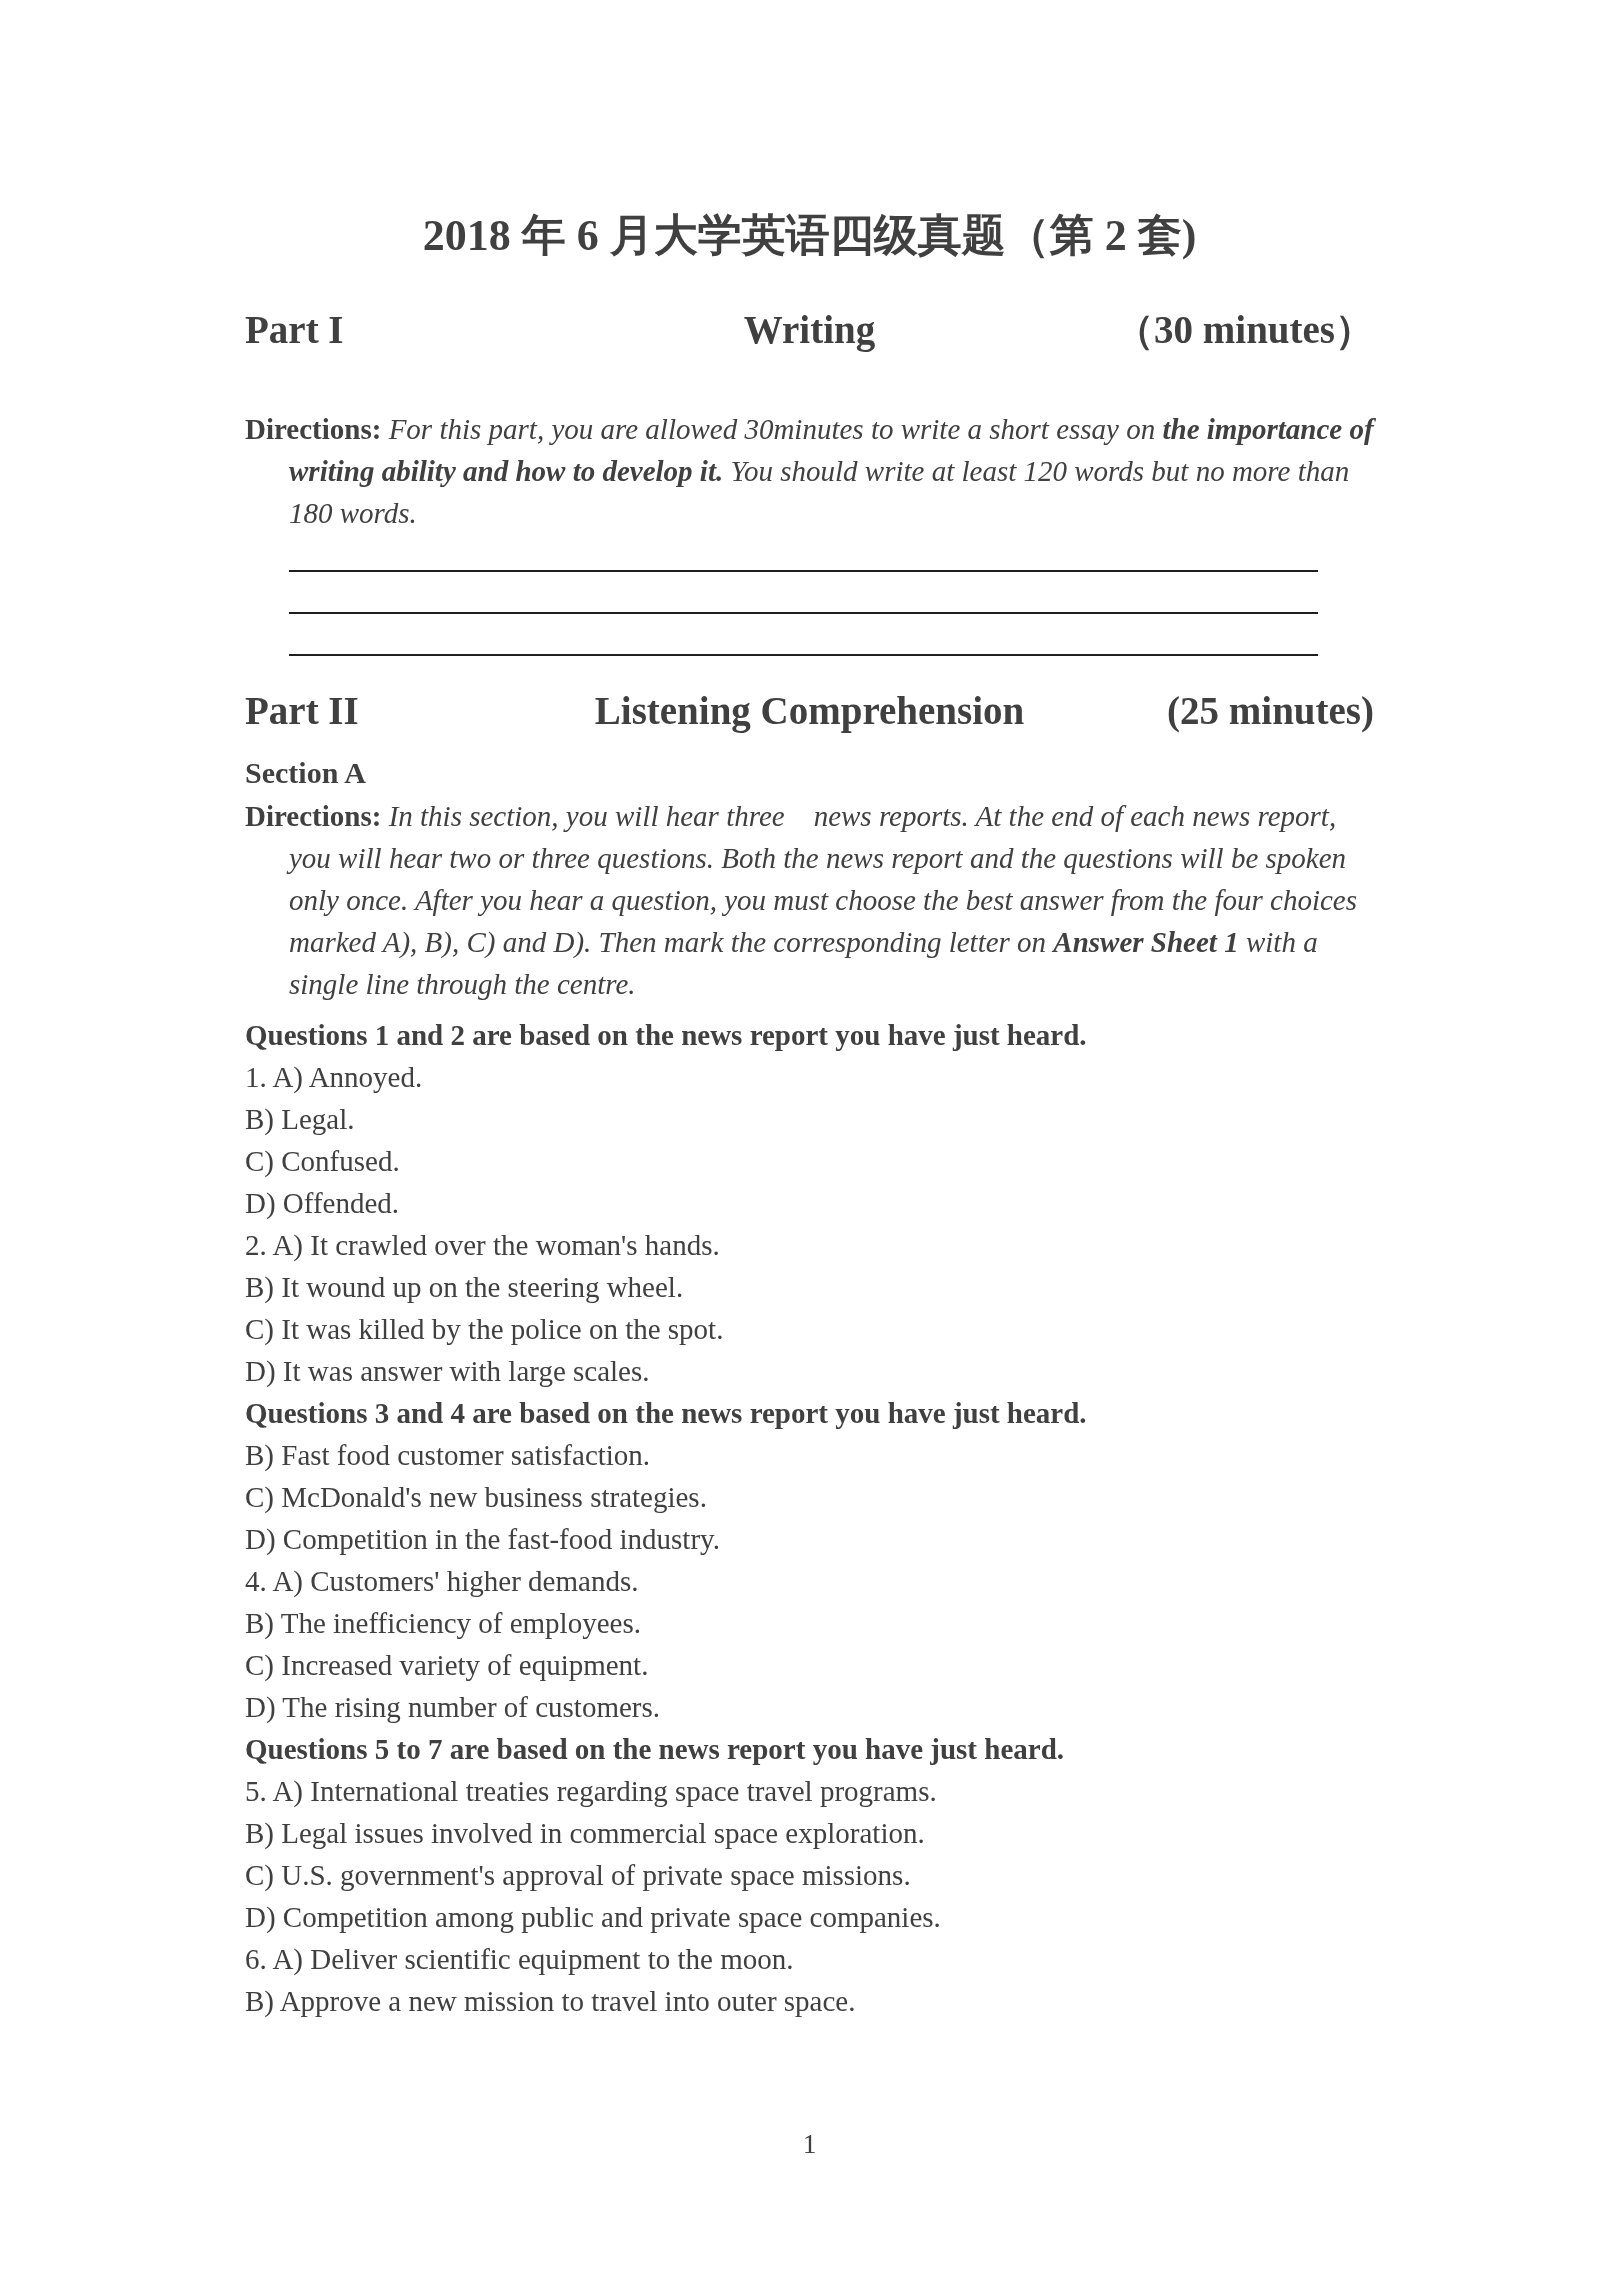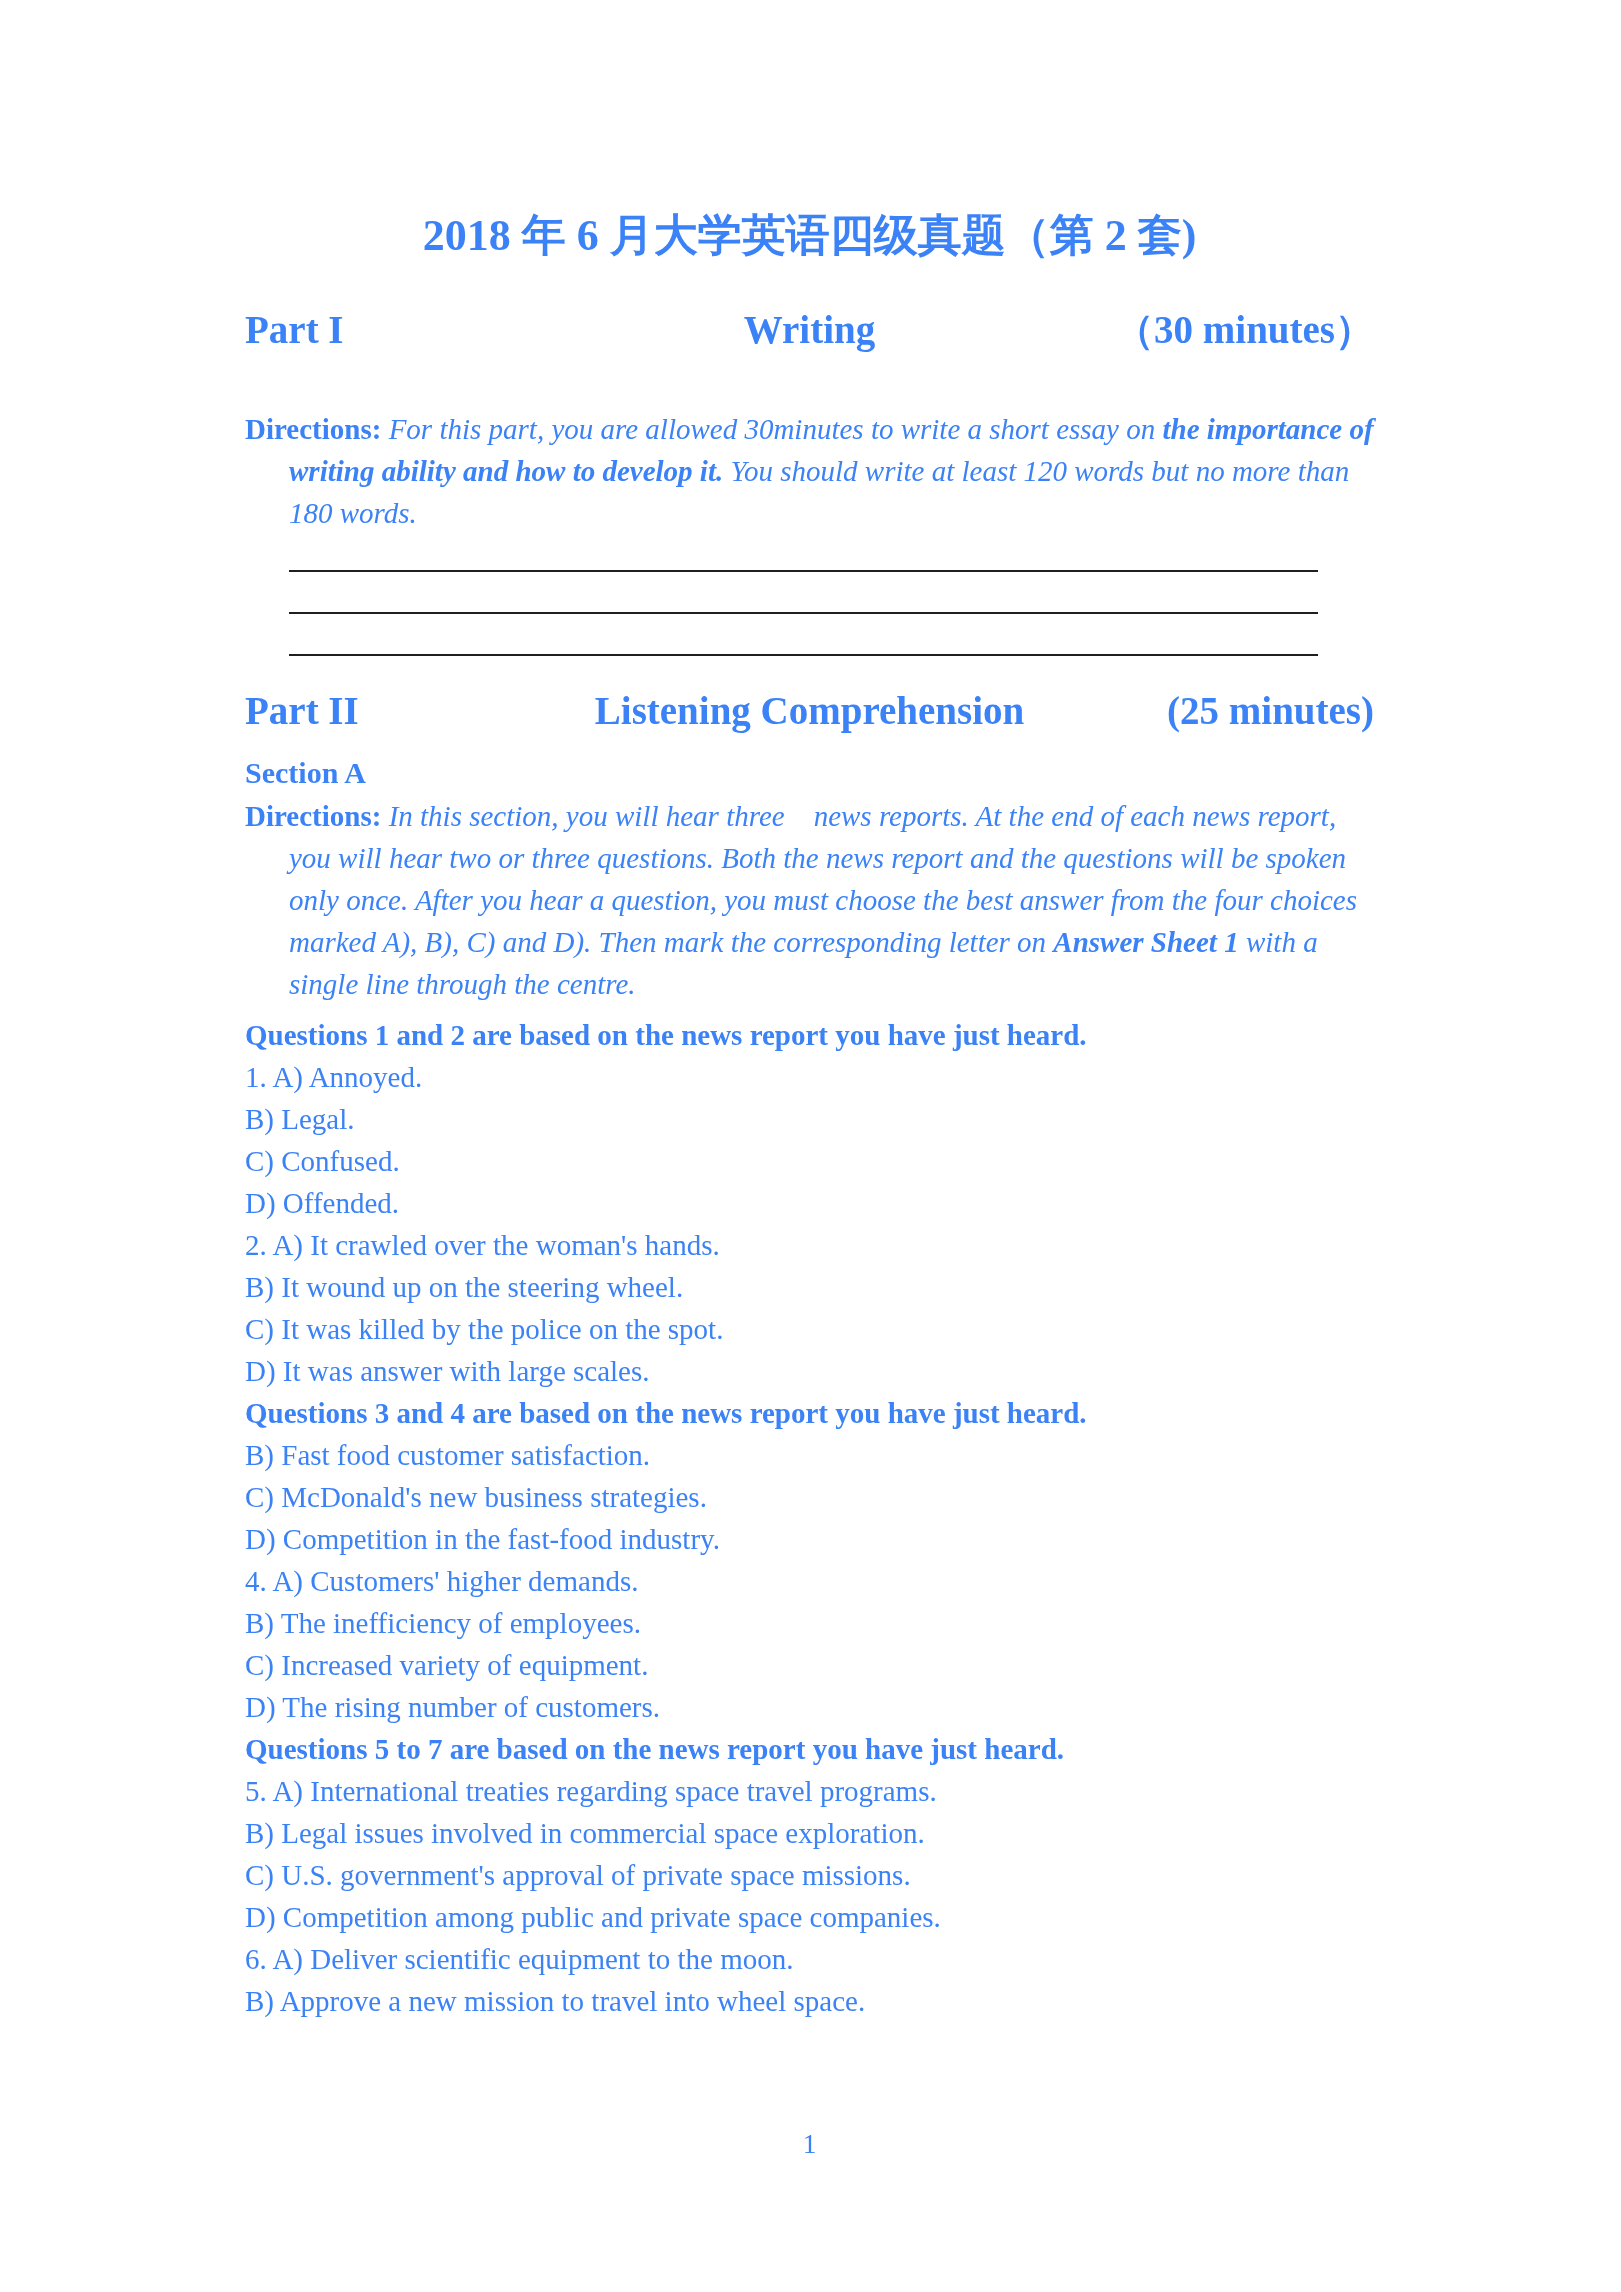--- a/index.html
+++ b/index.html
@@ -1,21 +1,21 @@
 <!DOCTYPE html>
 <html><head>
 <meta charset="utf-8">
 <style>
   html, body { margin: 0; padding: 0; background: #ffffff; }
   .page {
     position: relative;
     width: 1621px;
     height: 2293px;
     background: #ffffff;
-    color: #3b82f6;
+    color: #404040;
     font-family: "Liberation Serif", "DejaVu Serif", serif;
     overflow: hidden;
   }
   .content {
     position: absolute;
     left: 245px;
     top: 0;
     width: 1129px;
   }
   .doc-title {
@@ -128,21 +128,21 @@
         <div class="q-line">D) The rising number of customers.</div>
       </div>
 
       <div>
         <div class="q-heading">Questions 5 to 7 are based on the news report you have just heard.</div>
         <div class="q-line">5. A) International treaties regarding space travel programs.</div>
         <div class="q-line">B) Legal issues involved in commercial space exploration.</div>
         <div class="q-line">C) U.S. government's approval of private space missions.</div>
         <div class="q-line">D) Competition among public and private space companies.</div>
         <div class="q-line">6. A) Deliver scientific equipment to the moon.</div>
-        <div class="q-line">B) Approve a new mission to travel into wheel space.</div>
+        <div class="q-line">B) Approve a new mission to travel into outer space.</div>
       </div>
 
     </div>
   </div>
 
   <div class="page-number">1</div>
 </div>
 
 
 </body></html>

